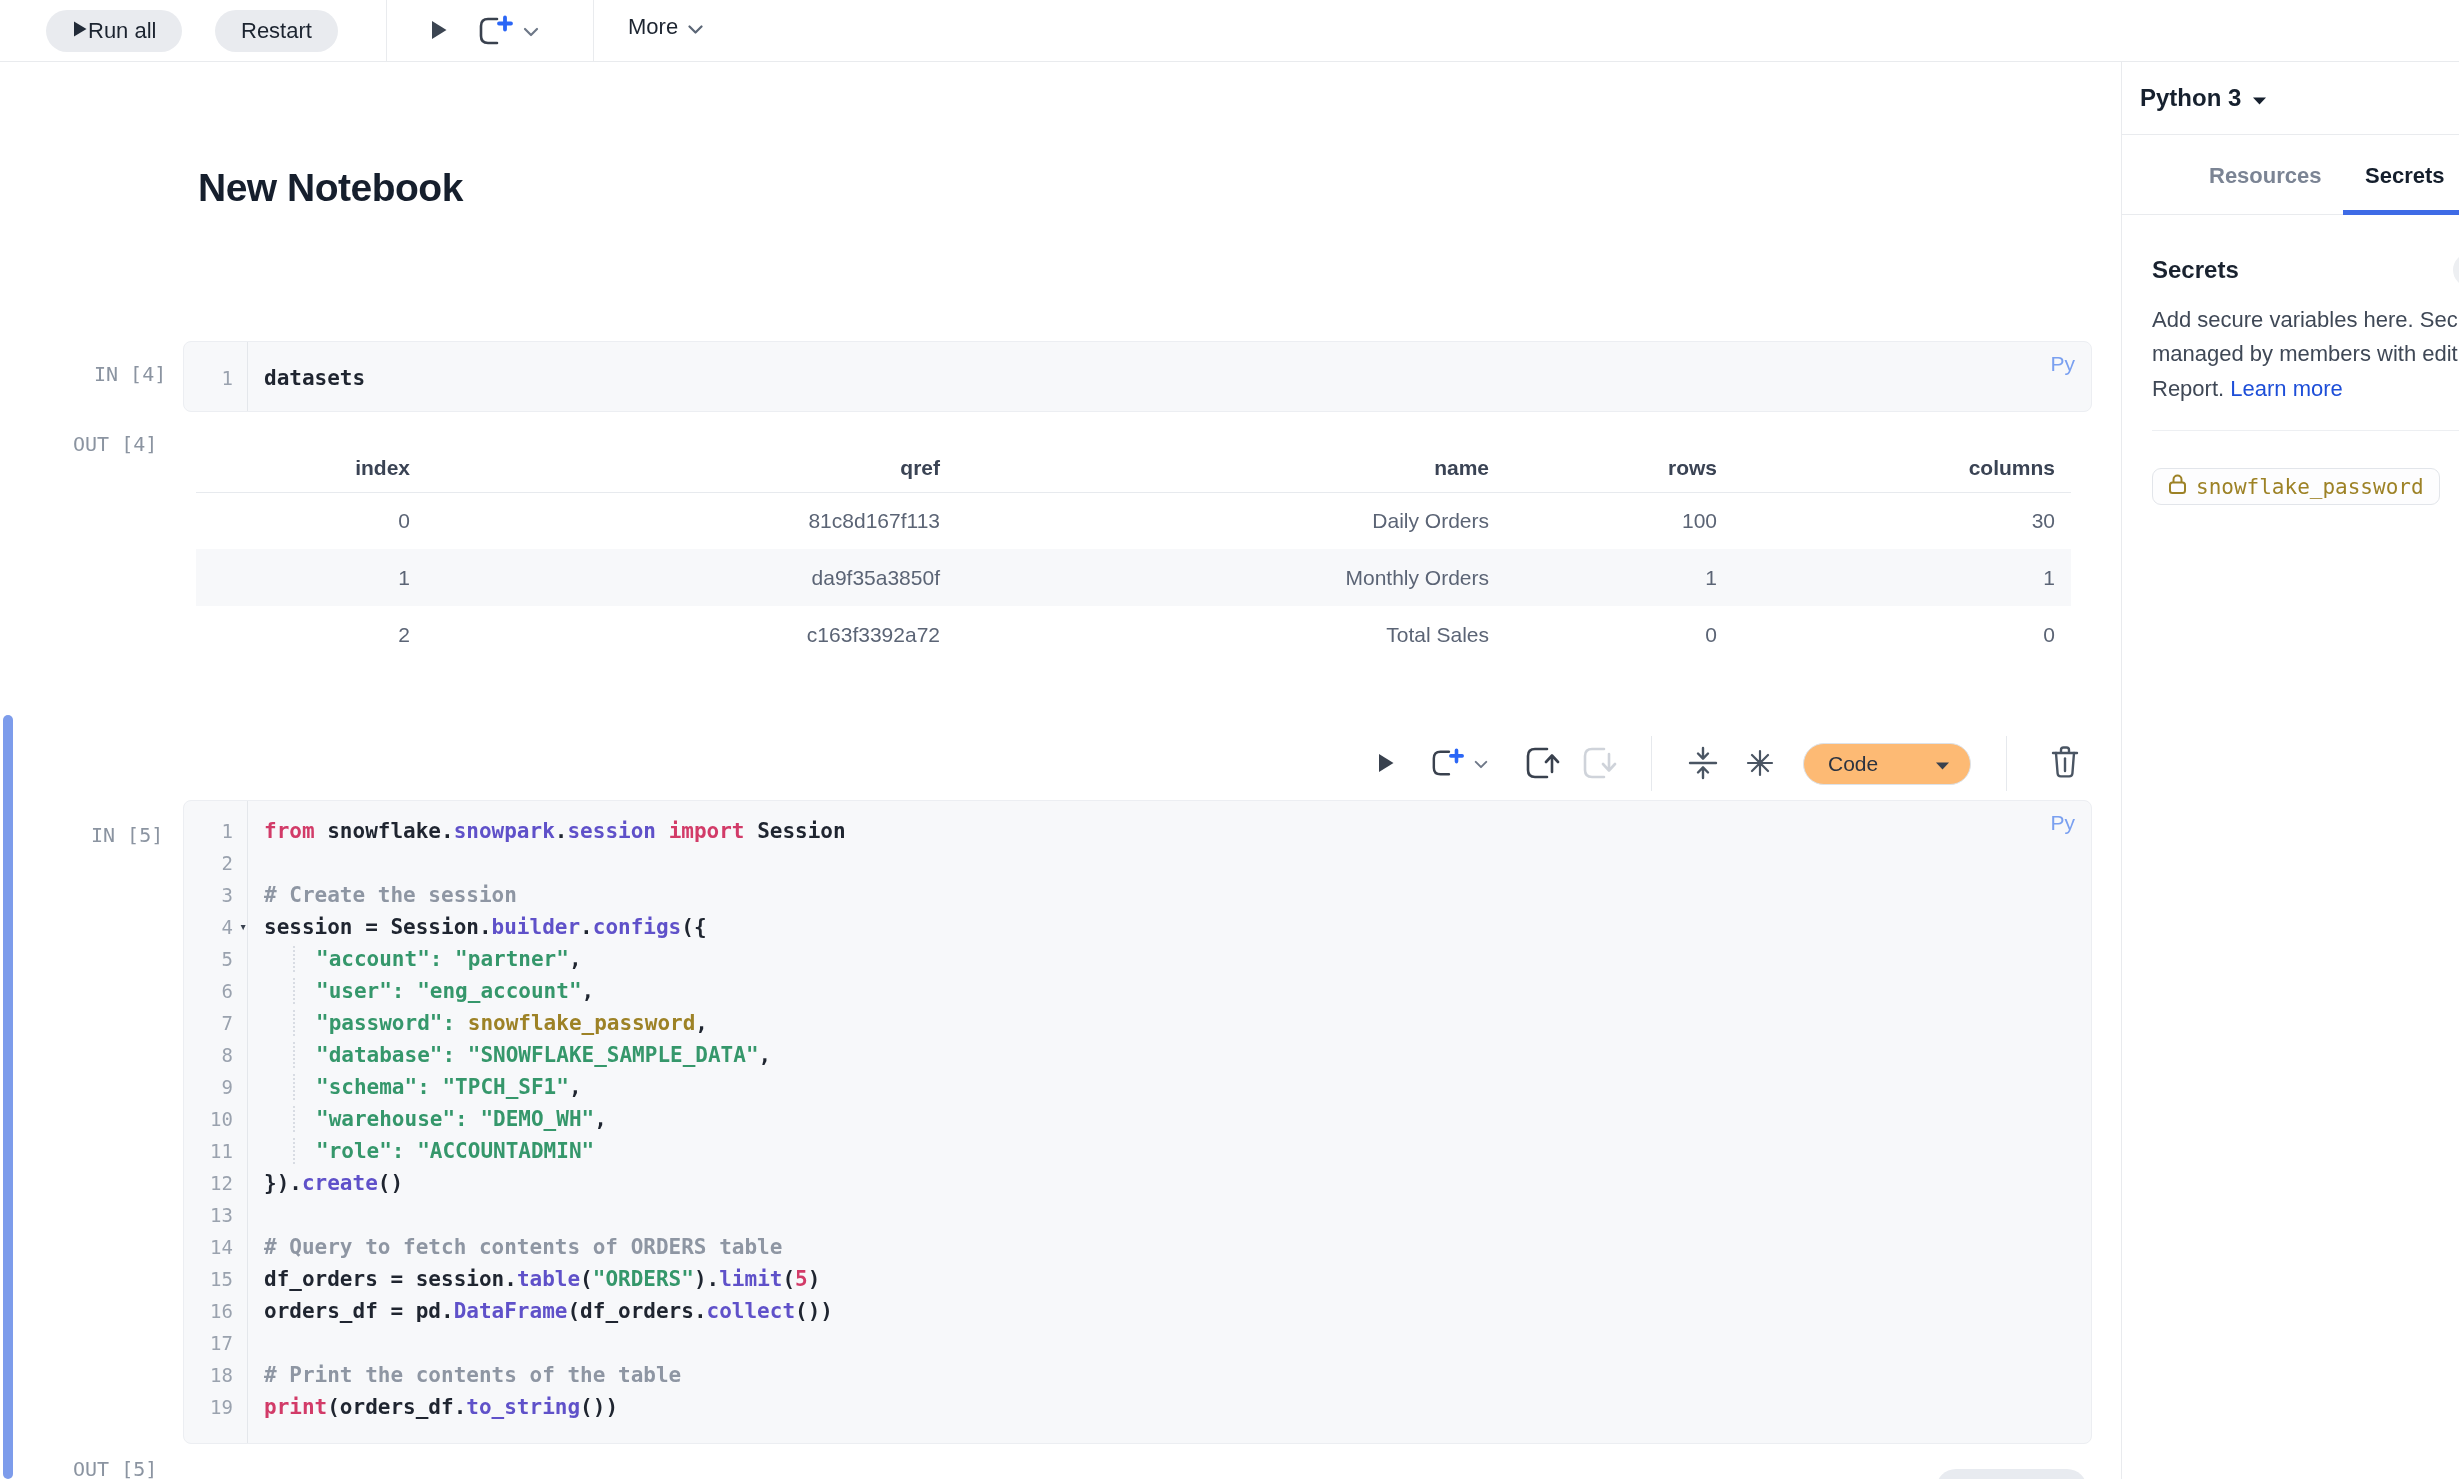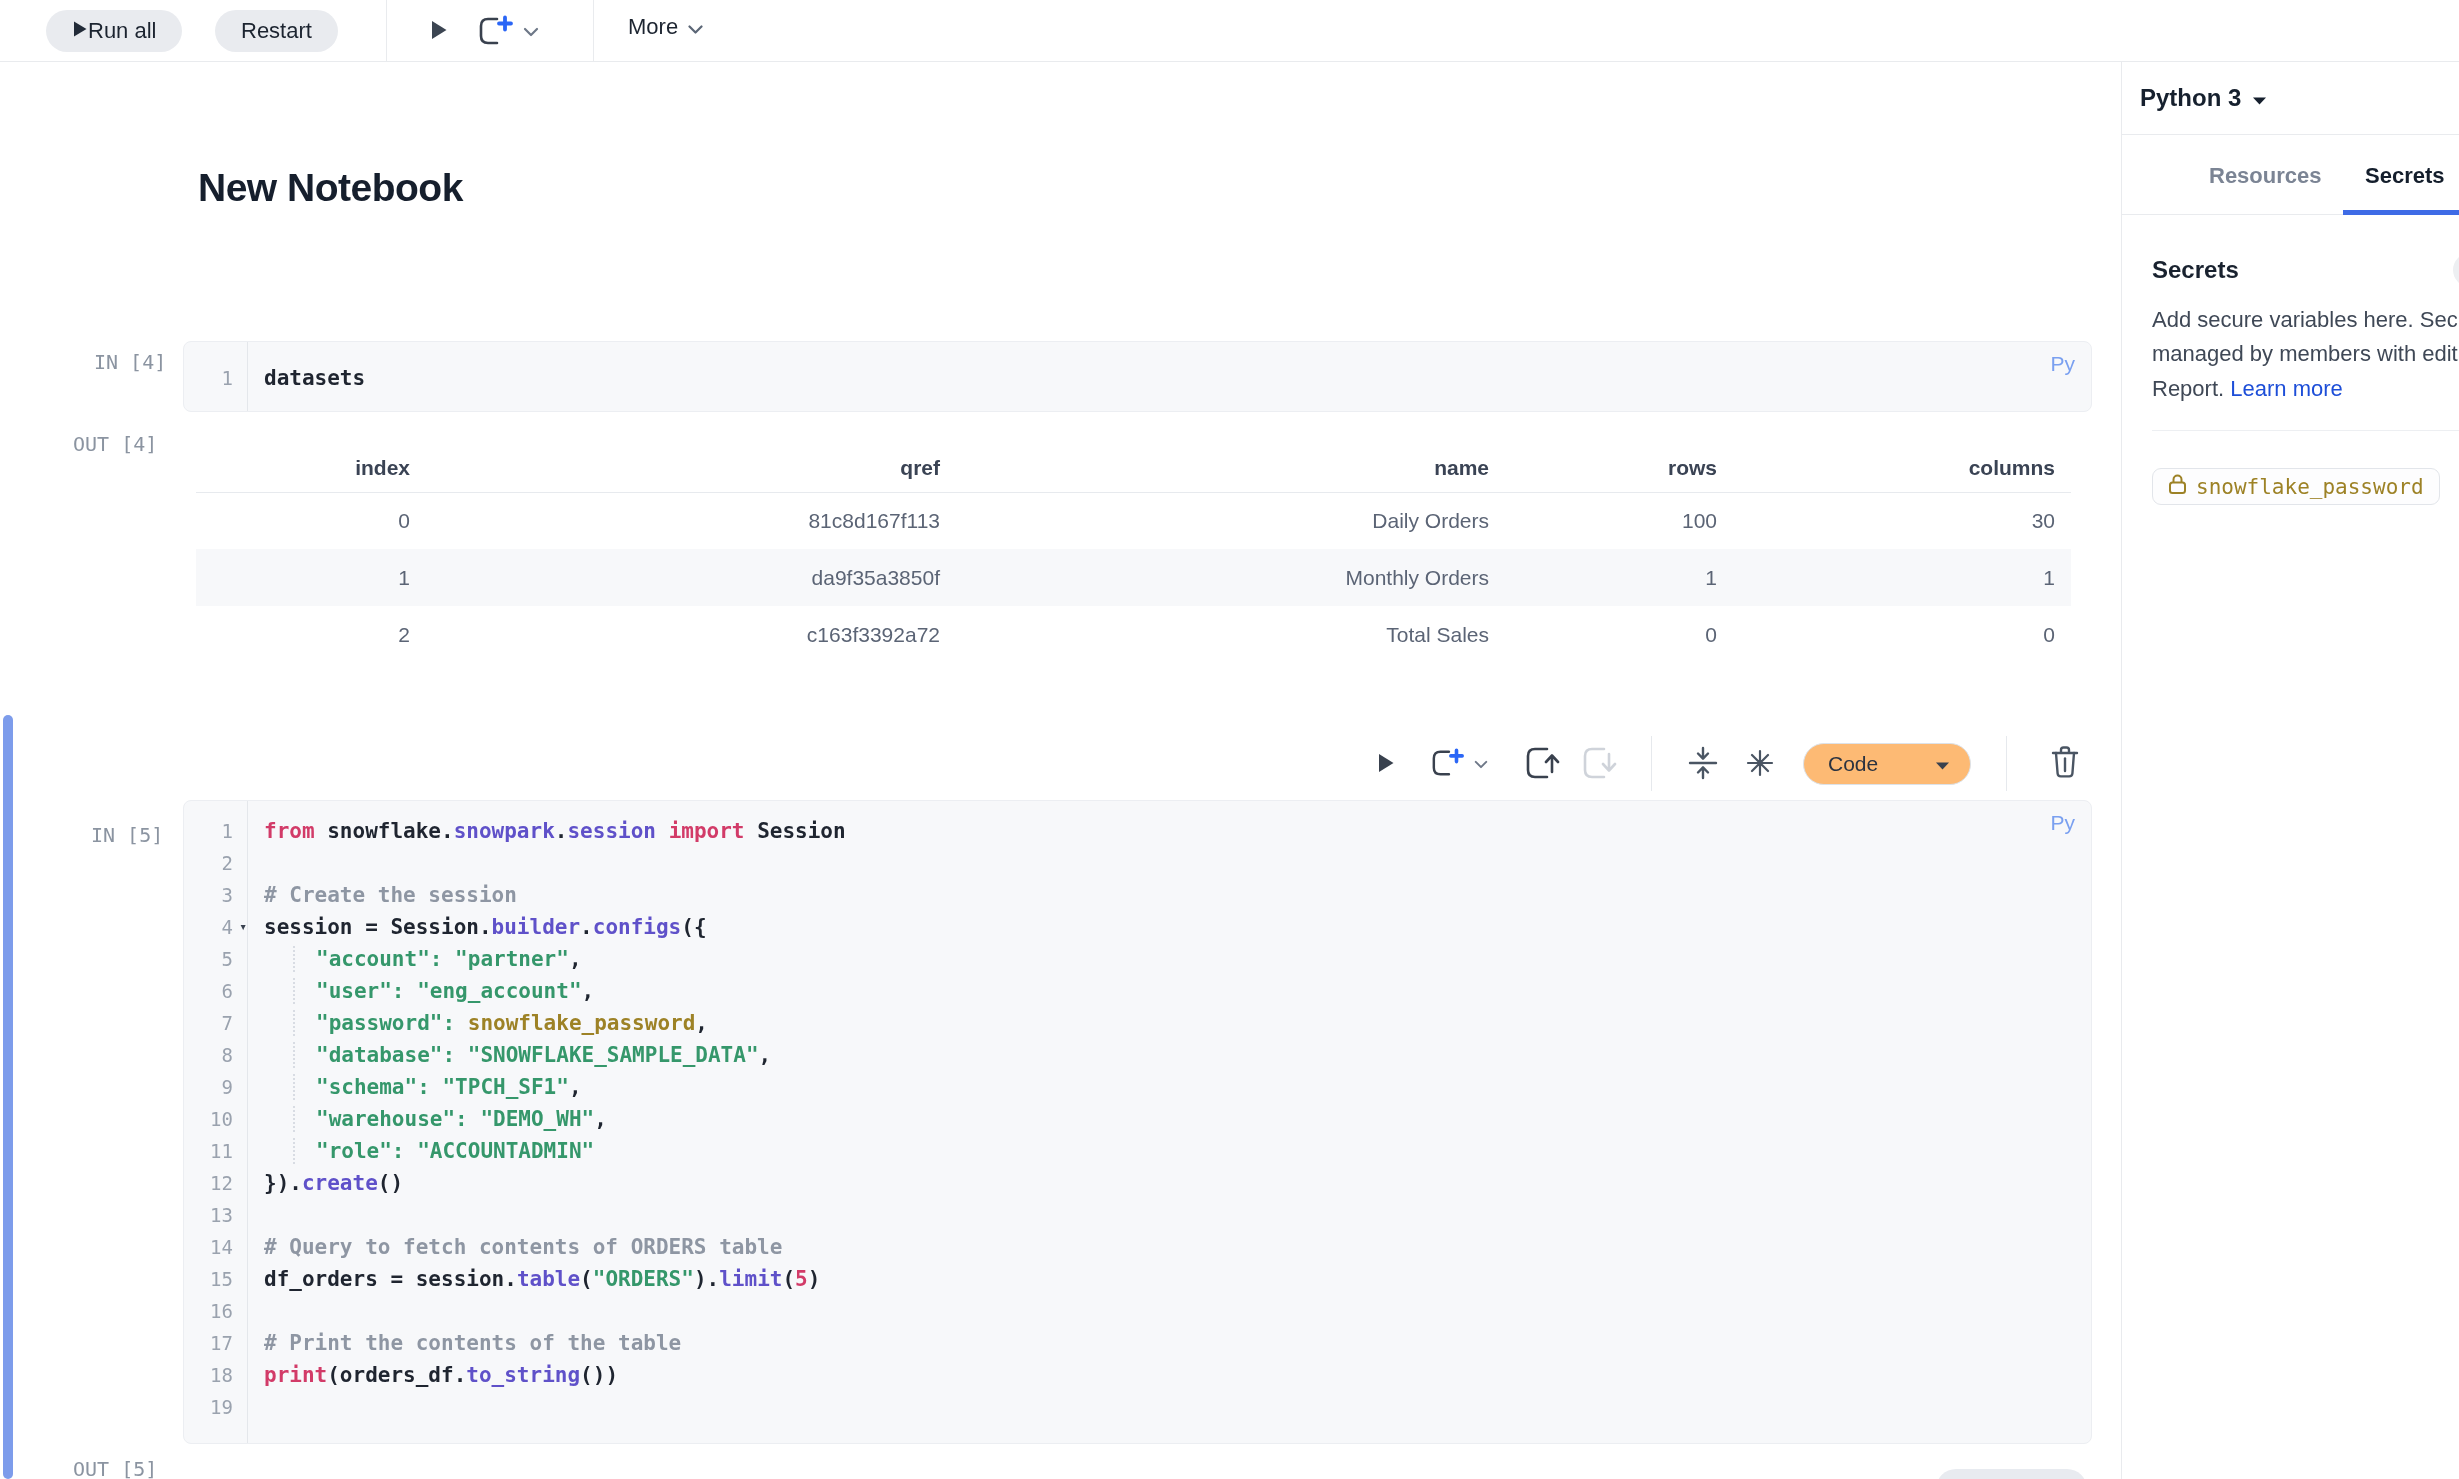--- a/index.html
+++ b/index.html
@@ -175,21 +175,21 @@
             <path d="M5.5 9.5 V6.5 a4 4 0 0 1 8 0 V9.5" stroke="#9d8226" stroke-width="2"></path>
           </svg>
         </span>
         <span>snowflake_password</span>
       </div>
     </section>
   </aside>
 
   <h1 class="nb-title">New Notebook</h1>
 
-  <span class="cell-label" style="left:94px; top:350px">IN [4]</span>
+  <span class="cell-label" style="left:94px; top:362px">IN [4]</span>
   <div class="cellbox" id="cell1" style="top:341px; height:71px">
     <div class="gutter" id="cell1-gutter" style="padding-top:20px">
         <div class="ln"><span>1</span></div>
       </div>
     <div class="codecol" id="cell1-code" style="padding-top:20px">
         <div class="cline"><span class="tk-pl">datasets</span></div>
       </div>
     <span class="py-badge">Py</span>
   </div>
 
@@ -343,20 +343,21 @@
         <div class="cline"><span class="guide"></span><span class="tk-str">"user":</span><span class="tk-pl"> </span><span class="tk-str">"eng_account"</span><span class="tk-pl">,</span></div>
         <div class="cline"><span class="guide"></span><span class="tk-str">"password":</span><span class="tk-pl"> </span><span class="tk-var">snowflake_password</span><span class="tk-pl">,</span></div>
         <div class="cline"><span class="guide"></span><span class="tk-str">"database":</span><span class="tk-pl"> </span><span class="tk-str">"SNOWFLAKE_SAMPLE_DATA"</span><span class="tk-pl">,</span></div>
         <div class="cline"><span class="guide"></span><span class="tk-str">"schema":</span><span class="tk-pl"> </span><span class="tk-str">"TPCH_SF1"</span><span class="tk-pl">,</span></div>
         <div class="cline"><span class="guide"></span><span class="tk-str">"warehouse":</span><span class="tk-pl"> </span><span class="tk-str">"DEMO_WH"</span><span class="tk-pl">,</span></div>
         <div class="cline"><span class="guide"></span><span class="tk-str">"role":</span><span class="tk-pl"> </span><span class="tk-str">"ACCOUNTADMIN"</span></div>
         <div class="cline"><span class="tk-pl">}).</span><span class="tk-fn">create</span><span class="tk-pl">()</span></div>
         <div class="cline"></div>
         <div class="cline"><span class="tk-cm"># Query to fetch contents of ORDERS table</span></div>
         <div class="cline"><span class="tk-pl">df_orders = session.</span><span class="tk-fn">table</span><span class="tk-pl">(</span><span class="tk-str">"ORDERS"</span><span class="tk-pl">).</span><span class="tk-fn">limit</span><span class="tk-pl">(</span><span class="tk-num">5</span><span class="tk-pl">)</span></div>
+        <div class="cline"><span class="tk-pl">orders_df = pd.</span><span class="tk-fn">DataFrame</span><span class="tk-pl">(df_orders.</span><span class="tk-fn">collect</span><span class="tk-pl">())</span></div>
         <div class="cline"></div>
         <div class="cline"><span class="tk-cm"># Print the contents of the table</span></div>
         <div class="cline"><span class="tk-kw">print</span><span class="tk-pl">(orders_df.</span><span class="tk-fn">to_string</span><span class="tk-pl">())</span></div>
       </div>
     <span class="py-badge">Py</span>
   </div>
 
   <span class="cell-label" style="left:73px; top:1457px">OUT [5]</span>
   <button class="scroll-pill"></button>
 

